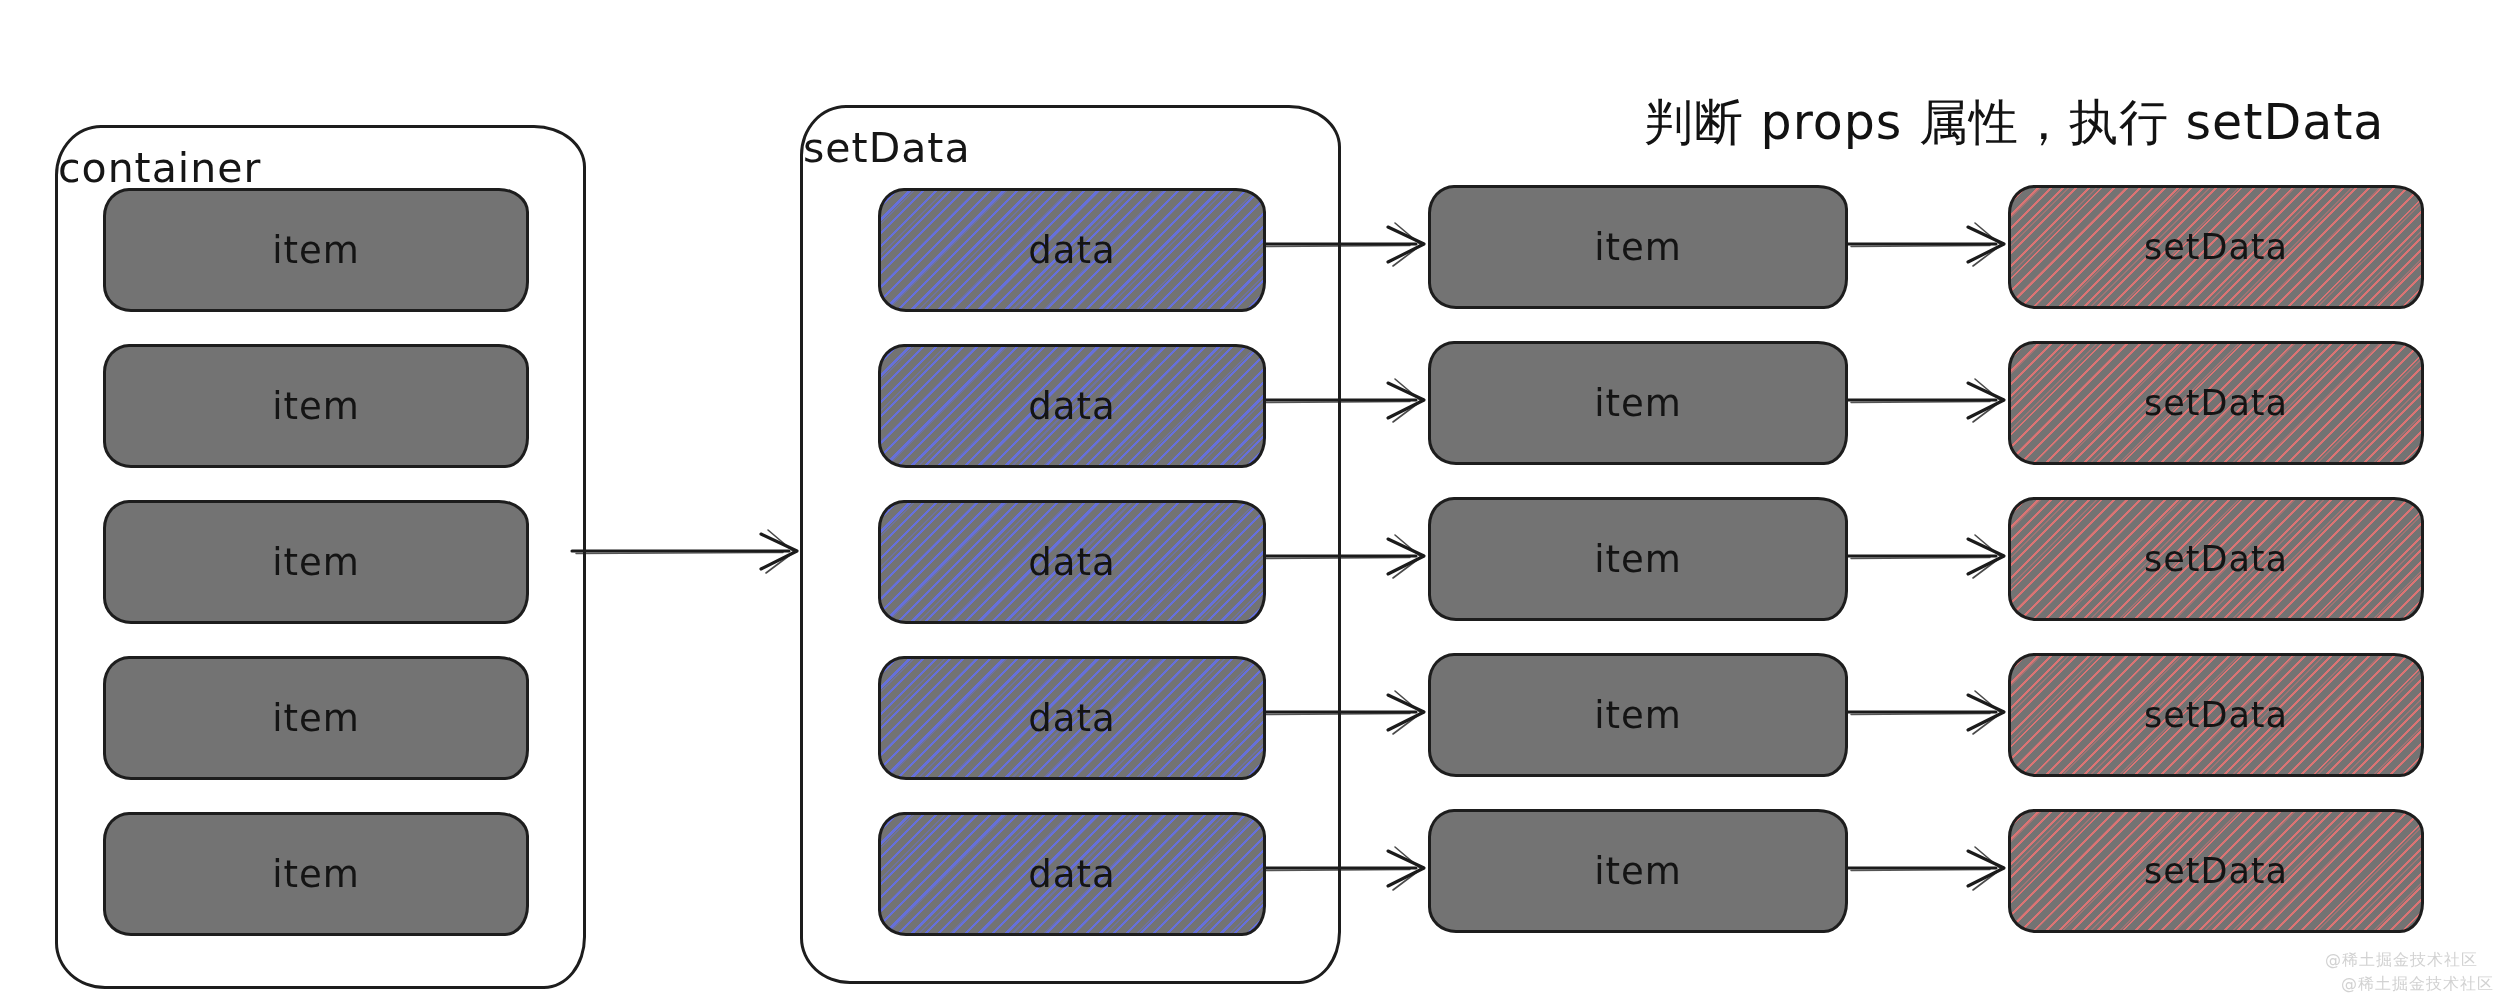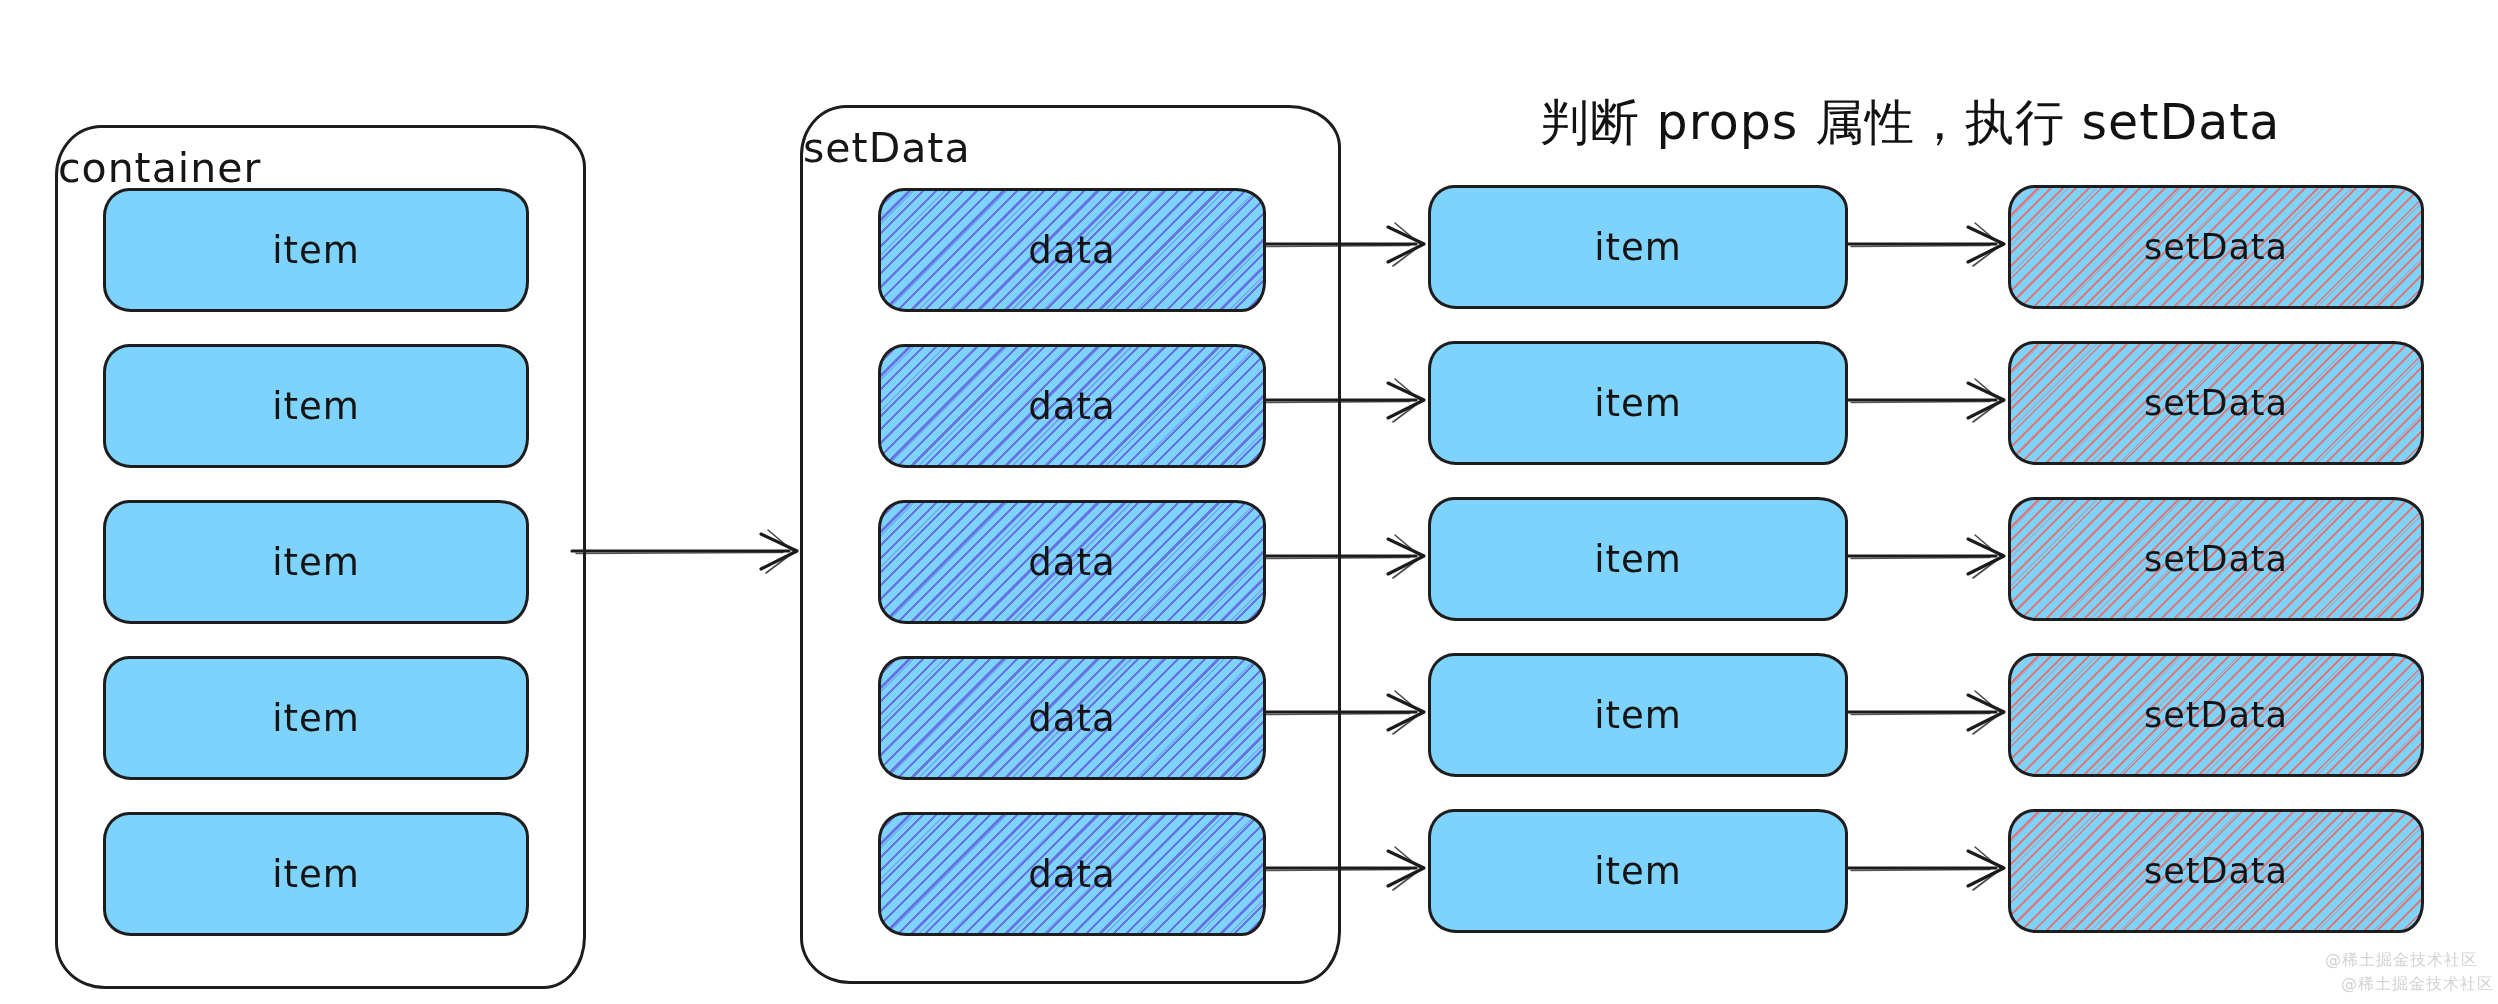--- a/index.html
+++ b/index.html
@@ -32,37 +32,37 @@
   .box{
     position:absolute;
     border:3.2px solid #1d1d1d;
     border-radius:26px 30px 24px 28px / 28px 24px 30px 26px;
     display:flex;
     align-items:center;
     justify-content:center;
     font-size:37px;
     font-weight:500;
     letter-spacing:1px;
-    background-color:#7dd3fc;
+    background-color:#737373;
     color:#141414;
   }
   .hatch-blue{
     background-image:
       repeating-linear-gradient(135deg, rgba(101,112,224,0.95) 0px, rgba(101,112,224,0.95) 2.3px, transparent 2.3px, transparent 9.5px),
       repeating-linear-gradient(135deg, rgba(101,112,224,0.40) 0px, rgba(101,112,224,0.40) 1.5px, transparent 1.5px, transparent 22px);
   }
   .hatch-red{
     background-image:
       repeating-linear-gradient(135deg, rgba(224,116,116,0.95) 0px, rgba(224,116,116,0.95) 2.0px, transparent 2.0px, transparent 9px),
       repeating-linear-gradient(135deg, rgba(224,116,116,0.40) 0px, rgba(224,116,116,0.40) 1.4px, transparent 1.4px, transparent 20px);
   }
   .hatch-red{ font-size:35px; }
   .diagram-title{
     position:absolute;
-    left:1540px;top:90px;width:690px;
+    left:1644px;top:90px;width:690px;
     text-align:center;
     font-size:49px;
     font-weight:500;
     letter-spacing:1px;
     color:#121212;
     white-space:nowrap;
   }
   .watermark{
     position:absolute;
     text-align:right;

